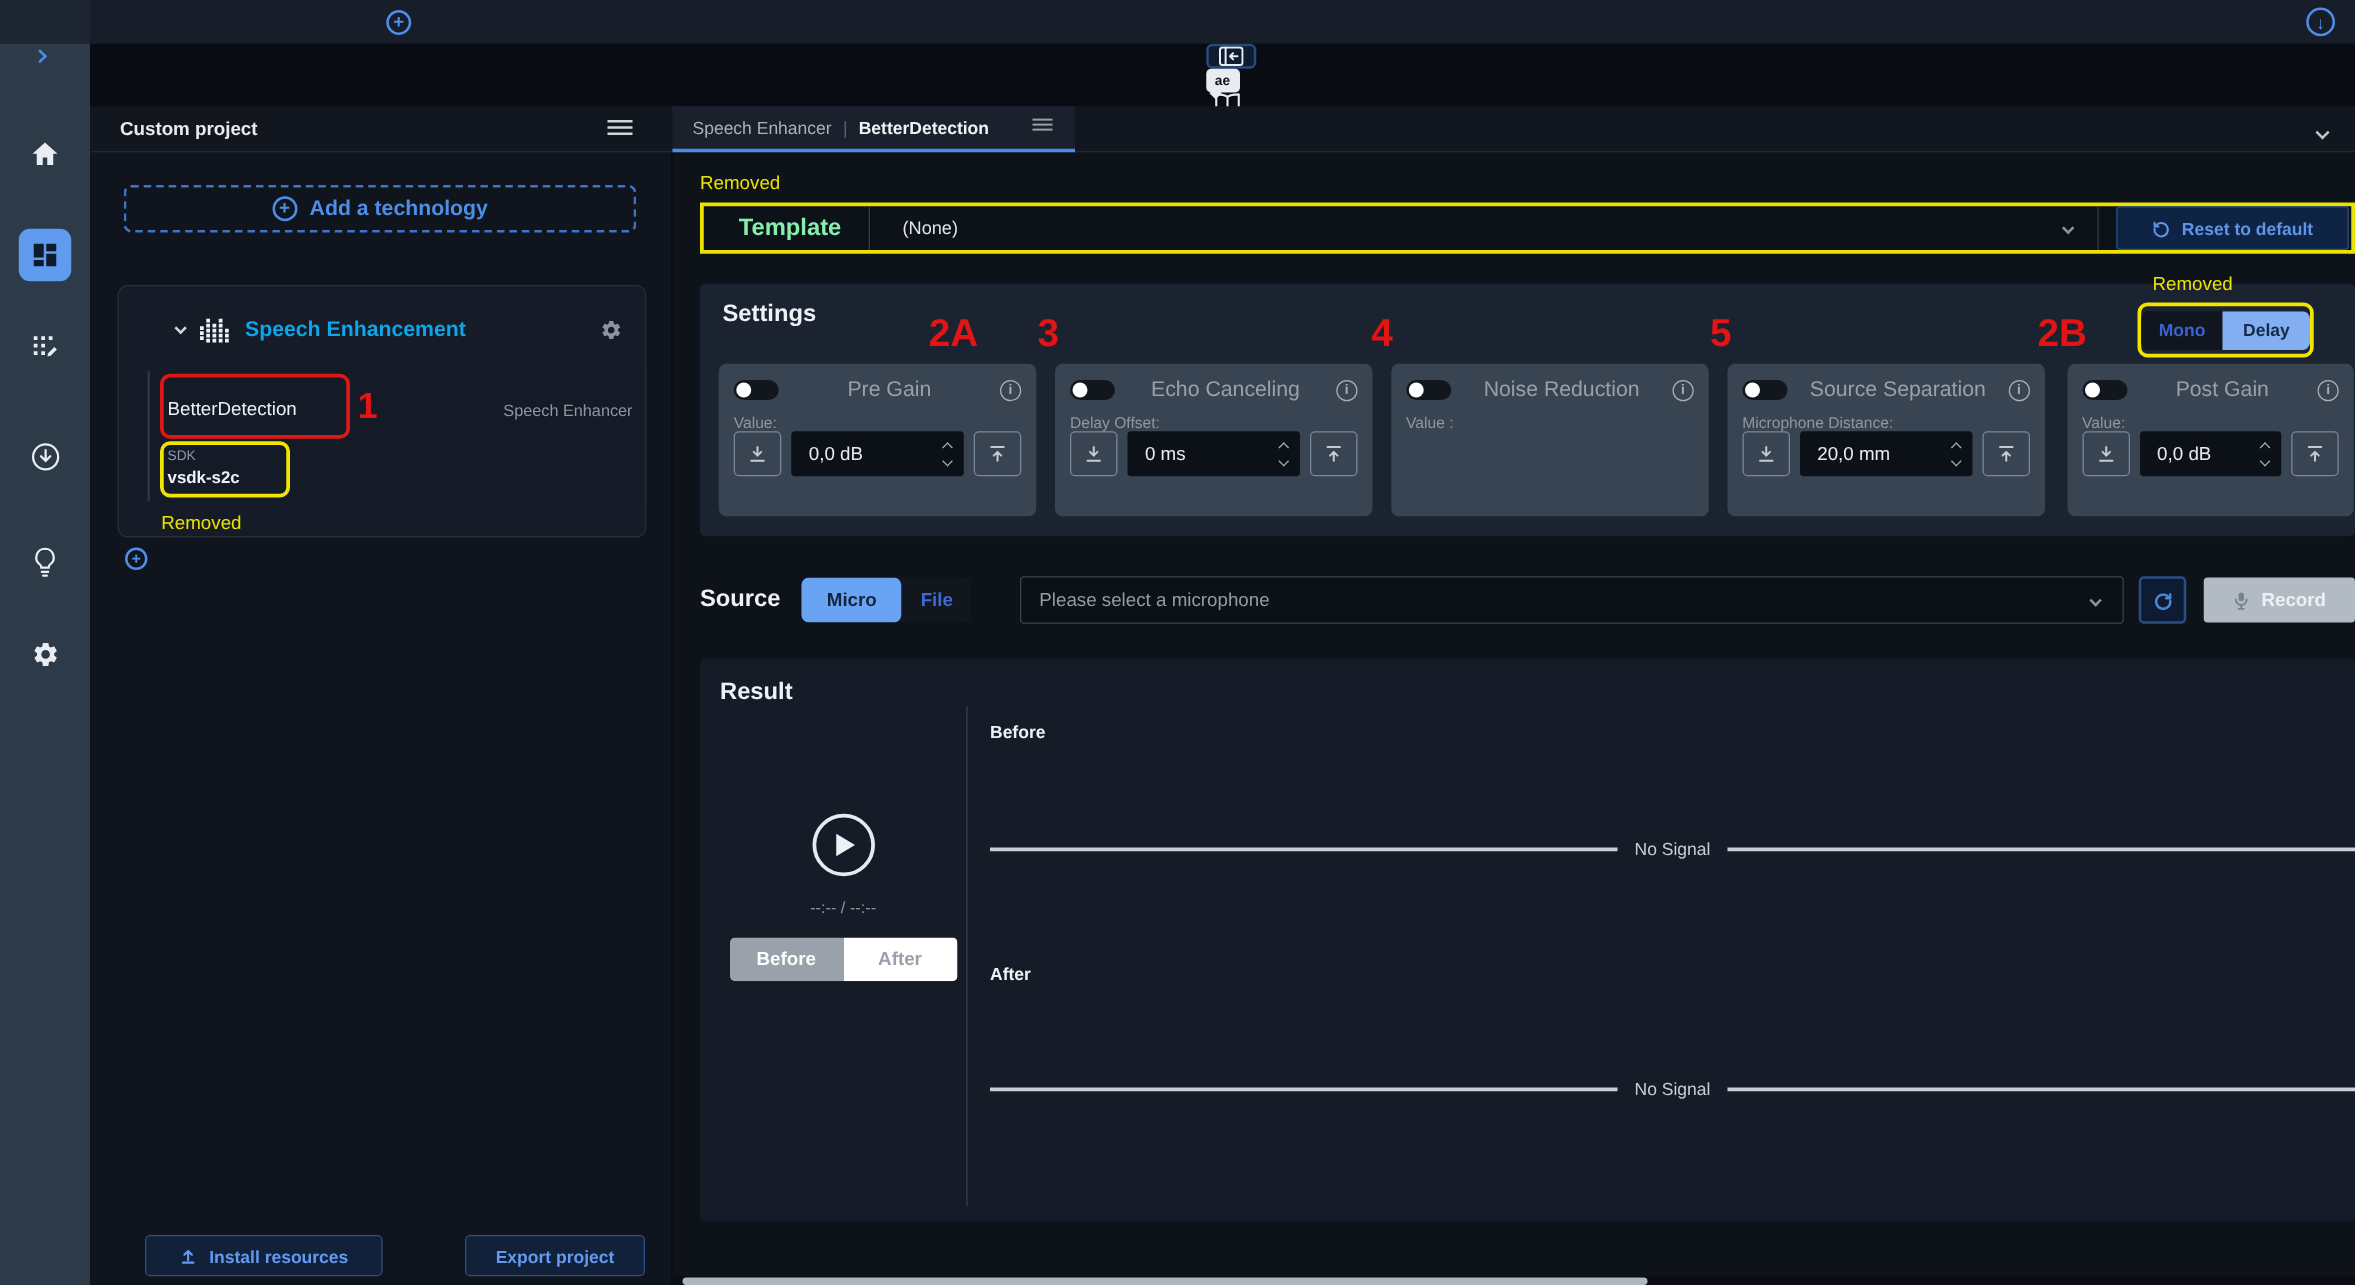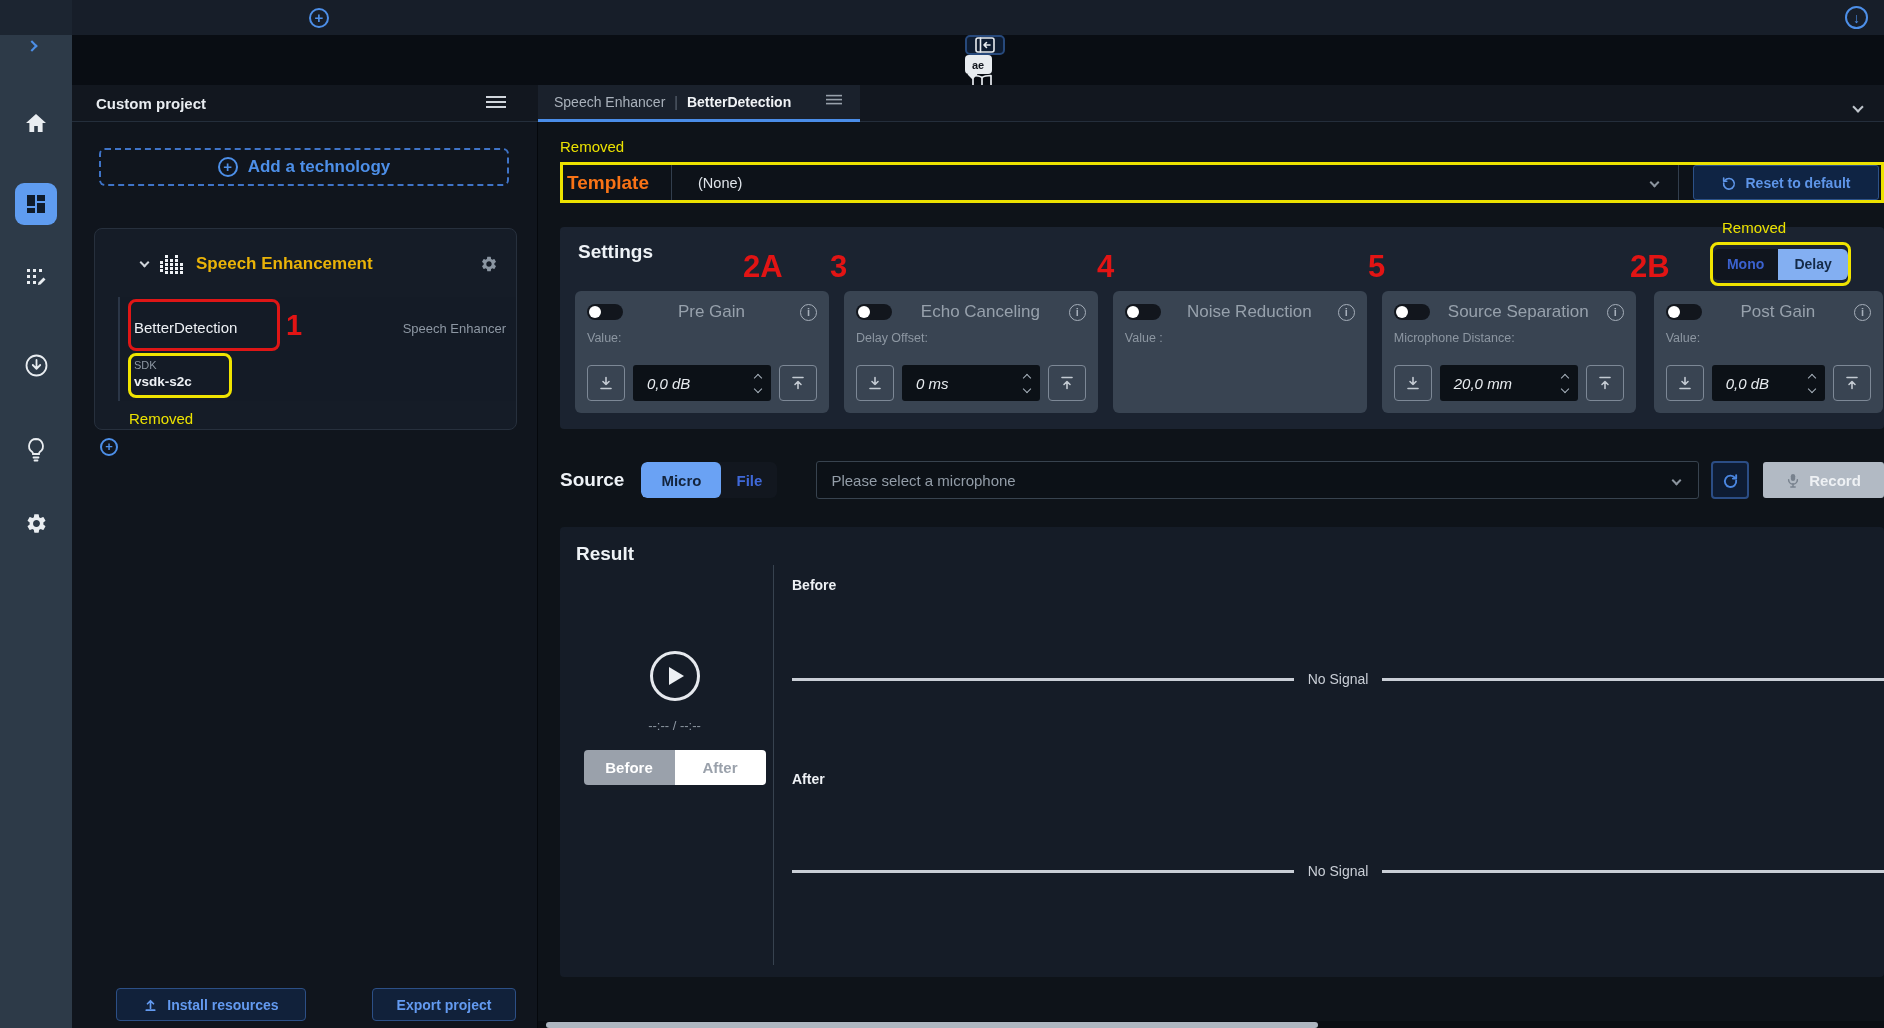--- a/index.html
+++ b/index.html
@@ -50,21 +50,21 @@
   .doc-tab .nm { color:#f0f3f6; font-size:14px; font-weight:bold; }
   .doc-tab .tb { margin-left:auto; transform:scale(.8); color:#98a1ab; }
   .hr-chev { position:absolute; right:22px; top:12px; color:#c0c6cd; }
 
   
   .left-panel { position:absolute; left:72px; top:122px; width:466px; height:906px; background:#10151d; border-right:1px solid #05080c; }
   .add-tech { position:absolute; left:27px; top:26px; width:410px; height:38px; border:2px dashed #3f74c8; border-radius:6px; display:flex; align-items:center; justify-content:center; gap:10px; color:#4d8fe8; font-size:17px; font-weight:bold; }
   .tech-card { position:absolute; left:22px; top:106px; width:423px; height:202px; background:#151c27; border:1px solid #27303d; border-radius:8px; }
   .tc-head { display:flex; align-items:center; gap:11px; padding:24px 18px 0 46px; }
   .tc-head .chev { width:7px; height:7px; color:#cfd4da; margin-top:-3px; }
-  .tc-title { flex:1; font-size:17px; font-weight:bold; color:#eab308; }
+  .tc-title { flex:1; font-size:17px; font-weight:bold; color:#0ea5e9; }
   .sub-item { position:absolute; left:23px; right:0; top:68px; height:104px; background:#141b26; border-left:2px solid #2b3647; }
   .si-name { position:absolute; left:14px; top:22px; font-size:15px; color:#eef1f5; }
   .si-type { position:absolute; right:10px; top:24px; font-size:13px; color:#8d97a3; }
   .si-sdk-label { position:absolute; left:14px; top:62px; font-size:11px; color:#8d97a3; }
   .si-sdk-value { position:absolute; left:14px; top:77px; font-size:13.5px; font-weight:bold; color:#eef1f5; }
   .tc-removed { position:absolute; left:34px; top:181px; font-size:15px; color:#ece200; }
   .add-enh { position:absolute; left:28px; top:316px; display:flex; align-items:center; gap:9px; color:#4d8fe8; font-size:15.5px; font-weight:bold; }
   .add-enh .circle-plus { width:18px; height:18px; font-size:13px; }
   .panel-btn { position:absolute; bottom:7px; height:33px; background:#11213a; border:1px solid #2c4f86; border-radius:4px; color:#639af0; font-size:14px; font-weight:bold; display:flex; align-items:center; justify-content:center; gap:9px; }
   .btn-install { left:44px; width:190px; }
@@ -73,21 +73,21 @@
   
   .ann-box-red { position:absolute; left:8px; top:2px; width:152px; height:52px; border:3px solid #df1616; border-radius:8px; pointer-events:none; }
   .ann-num { position:absolute; left:166px; top:12px; color:#e21414; font-size:29px; font-weight:bold; }
   .ann-box-yellow { position:absolute; left:8px; top:56px; width:104px; height:45px; border:3px solid #f0e400; border-radius:8px; pointer-events:none; }
   .set-ann { position:absolute; top:22px; color:#e21414; font-size:31px; font-weight:bold; }
 
   
   .main { position:absolute; left:538px; top:122px; width:1346px; height:906px; background:#0e1319; padding:16px 0 0 22px; }
   .removed-lbl { color:#ece200; font-size:15px; }
   .template-wrap { margin-top:7px; width:1324px; border:3px solid #ece200; background:#0d1219; display:flex; align-items:center; height:41px; }
-  .tpl-label { font-size:19px; font-weight:bold; color:#f97316; padding:0 22px 0 4px; }
+  .tpl-label { font-size:19px; font-weight:bold; color:#86efac; padding:0 22px 0 28px; }
   .tpl-select { flex:1; height:35px; border-left:1px solid #323e4d; display:flex; align-items:center; padding:0 20px 0 26px; }
   .tpl-select .val { font-size:14.5px; color:#dfe4ea; flex:1; }
   .tpl-select .chev { color:#8b949e; width:7px; height:7px; }
   .tpl-div { width:1px; height:35px; background:#323e4d; margin-right:14px; }
   .reset-btn { width:186px; height:35px; background:#0f2444; border:1.5px solid #2c5188; border-radius:3px; color:#5e95e8; font-size:14px; font-weight:bold; display:flex; align-items:center; justify-content:center; gap:8px; margin-right:2px; }
 
   .settings-panel { position:relative; margin-top:24px; width:1324px; height:202px; background:#1b2330; border-radius:4px; padding:14px 0 0 18px; }
   .panel-title { font-size:19px; font-weight:bold; color:#eef2f6; }
   .set-removed { position:absolute; left:1162px; top:-8px; font-size:15px; color:#ece200; }
   .chan-wrap { position:absolute; left:1150px; top:15px; width:141px; height:44px; border:3px solid #f0e400; border-radius:8px; display:flex; align-items:center; justify-content:flex-start; }
@@ -95,21 +95,21 @@
   .chan-seg .mono { flex:1; display:flex; align-items:center; justify-content:center; color:#3b62cf; font-size:14px; font-weight:bold; }
   .chan-seg .stereo { flex:1.07; display:flex; align-items:center; justify-content:center; background:#83aff2; color:#142a48; font-size:14px; font-weight:bold; }
   .cards-row { position:absolute; left:15px; right:1px; top:64px; height:122px; display:flex; gap:15px; }
   .set-card { flex:1.12; background:#394452; border-radius:6px; padding:11px 12px 0 12px; }
   .set-card.last { flex:1; margin-left:3px; }
   .sc-top { display:flex; align-items:center; }
   .sc-title { flex:1; text-align:center; font-size:17px; color:#97a1ac; }
   .toggle { width:36px; height:16px; border-radius:8px; background:#12161d; position:relative; flex:0 0 auto; }
   .toggle::after { content:""; position:absolute; left:2px; top:2px; width:12px; height:12px; border-radius:50%; background:#fff; }
   .sc-label { margin-top:9px; font-size:12.5px; color:#8d97a2; }
-  .sc-controls { margin-top:20px; display:flex; gap:8px; height:36px;font-style:italic; }
+  .sc-controls { margin-top:0; display:flex; gap:8px; height:36px; }
   .io-btn { width:38px; height:36px; border:1.5px solid #7d8896; border-radius:4px; display:flex; align-items:center; justify-content:center; color:#c3cad2; background:transparent; }
   .num-input { flex:1; height:36px; background:#0c1117; border-radius:3px; display:flex; align-items:center; padding:0 10px 0 14px; }
   .num-input .v { flex:1; font-size:15px; color:#e8ecf0; }
   .stepper { display:flex; flex-direction:column; gap:5px; align-items:center; color:#a8b2bc; }
   .mini { width:6px; height:6px; border-right:1.7px solid currentColor; border-bottom:1.7px solid currentColor; }
   .mini.up { transform:rotate(-135deg); }
   .mini.dn { transform:rotate(45deg); }
 
   
   .source-row { margin-top:32px; width:1324px; height:38px; display:flex; align-items:center; }

